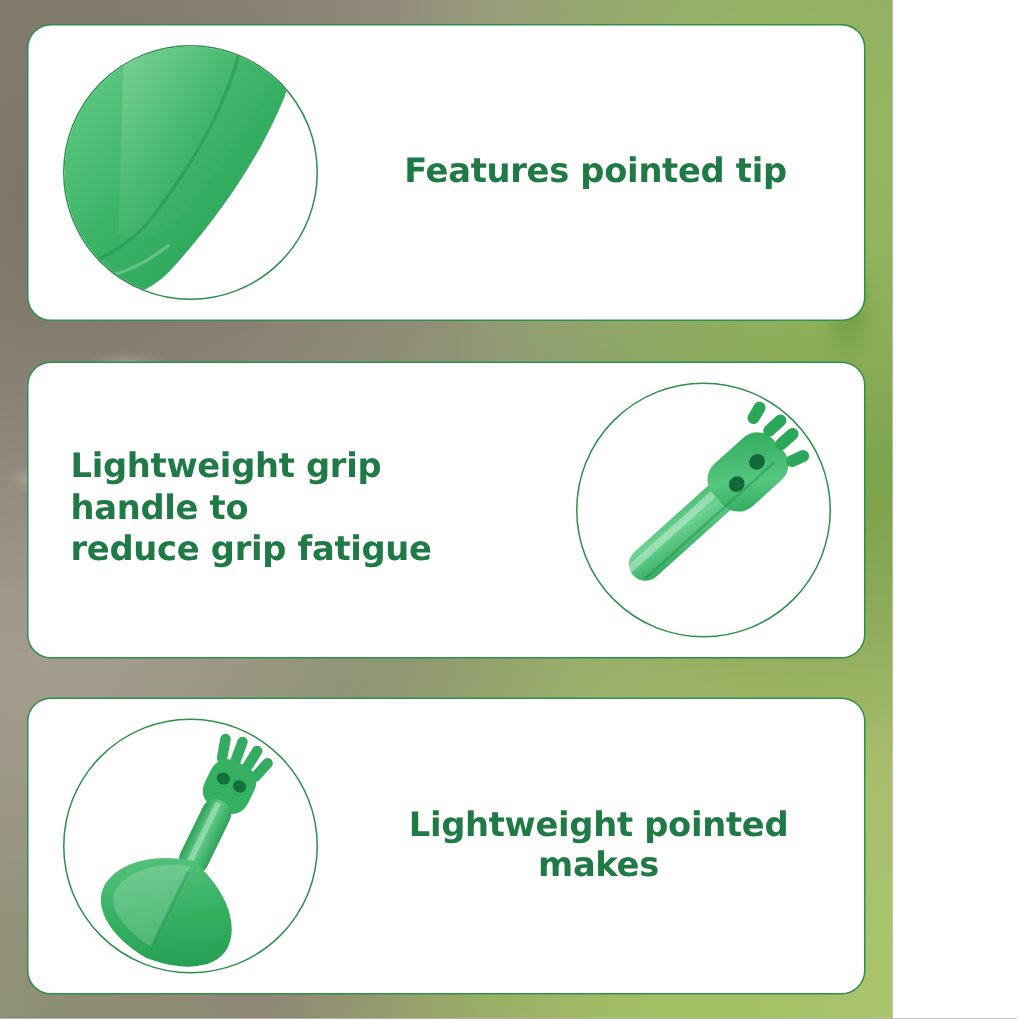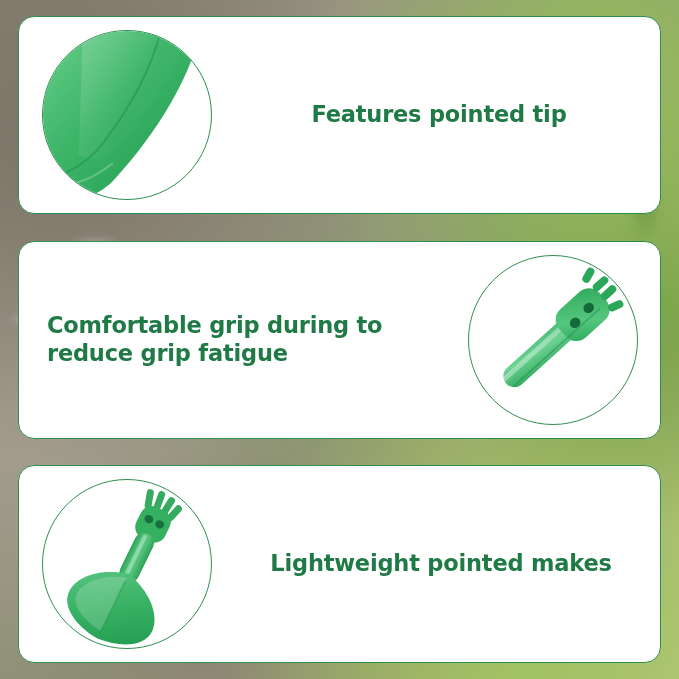--- a/index.html
+++ b/index.html
@@ -7,21 +7,21 @@
     padding: 0;
   }
   body {
     width: 679px;
     height: 679px;
     font-family: "DejaVu Sans", sans-serif;
     overflow: hidden;
   }
   .page {
     position: relative;
-    width: 679px;
+    width: 595px;
     height: 679px;
     background: #8d8b80;
     overflow: hidden;
   }
   
   .bg {
     position: absolute;
     inset: 0;
     background:
       radial-gradient(circle at 88% 12%, rgba(150,190,90,0.95) 0%, rgba(150,190,90,0) 34%),
@@ -181,21 +181,21 @@
               <ellipse cx="112" cy="86" rx="5.5" ry="5" fill="#14693a"></ellipse>
               <ellipse cx="132" cy="84" rx="5.5" ry="5" fill="#14693a"></ellipse>
 
               <path d="M 24 92 L 140 92" stroke="#1f8e4c" stroke-width="1.5" opacity="0.5" fill="none"></path>
             </g>
           </svg>
         </div>
       </div>
       <div class="text-wrap">
         <div class="caption left">
-          <div>Comfortable grip during to</div>
+          <div>Lightweight grip handle to</div>
           <div>reduce grip fatigue</div>
         </div>
       </div>
     </div>
 
     <div class="card" id="card-3">
       <div class="media">
         <div class="circle">
           <svg width="168" height="168" viewBox="0 0 168 168">
             <defs>

